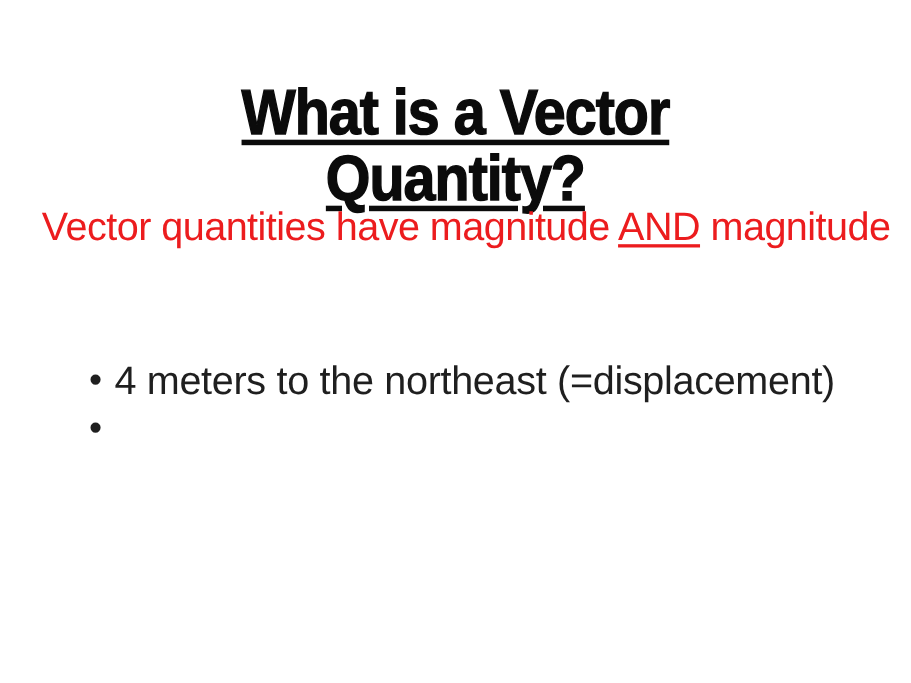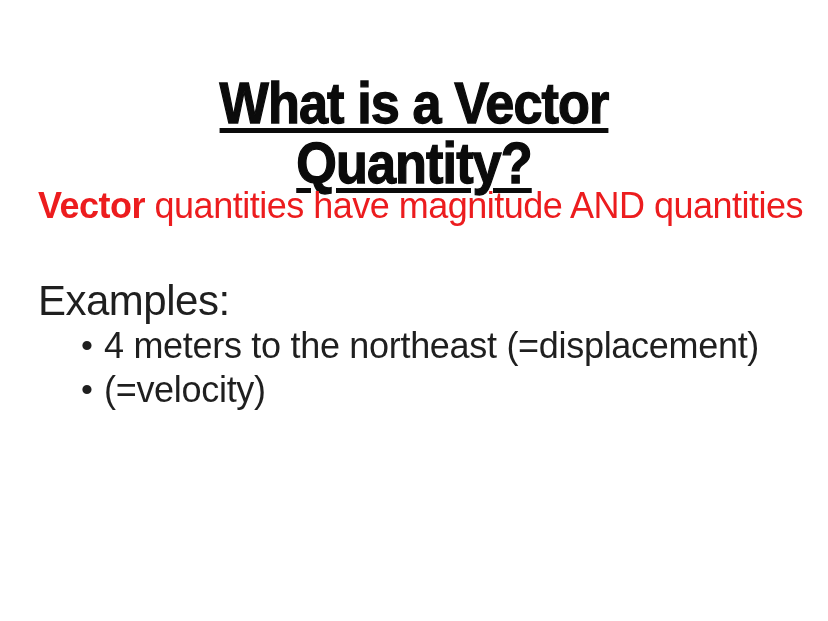--- a/index.html
+++ b/index.html
@@ -35,22 +35,23 @@
     transform-origin:50% 0;
   }
   
   .statement{
     position:absolute;left:38px;top:184px;
     font-size:36px;line-height:44px;
     letter-spacing:-0.5px;
     color:var(--accent-red);
     white-space:nowrap;
   }
-  .statement .lead{font-weight:bold;text-align:center;}
+  .statement .lead{font-weight:normal;text-align:center;}
   .statement .emph{
+    text-decoration:underline;
     text-decoration-thickness:3px;
     text-underline-offset:4px;
   }
   
   .examples{
     position:absolute;left:38px;top:275px;
     font-size:42px;line-height:52px;
     letter-spacing:-0.5px;
     color:var(--body-black);
   }
@@ -72,31 +73,29 @@
 </style>
 </head>
 <body>
 
 <div class="slide">
 
   <div class="title-wrap">
     <div class="title-text">What is a Vector Quantity?</div>
   </div>
 
-  <div class="statement"><span class="lead">Vector</span><span> quantities have magnitude </span><span class="emph">AND</span><span> quantities</span></div>
+  <div class="statement"><span class="lead">Vector</span><span> quantities have magnitude </span><span class="emph">AND</span><span> magnitude</span></div>
 
-  <div class="examples">Examples:</div>
 
   <div class="bullets">
 
     <div class="bullet-item">
       <span class="bullet-dot">•</span>
       <div class="bullet-line">4 meters to the northeast (=displacement)</div>
     </div>
 
     <div class="bullet-item">
       <span class="bullet-dot">•</span>
-      <div class="bullet-line">(=velocity)</div>
     </div>
 
   </div>
 
 </div>
 
 </body></html>

